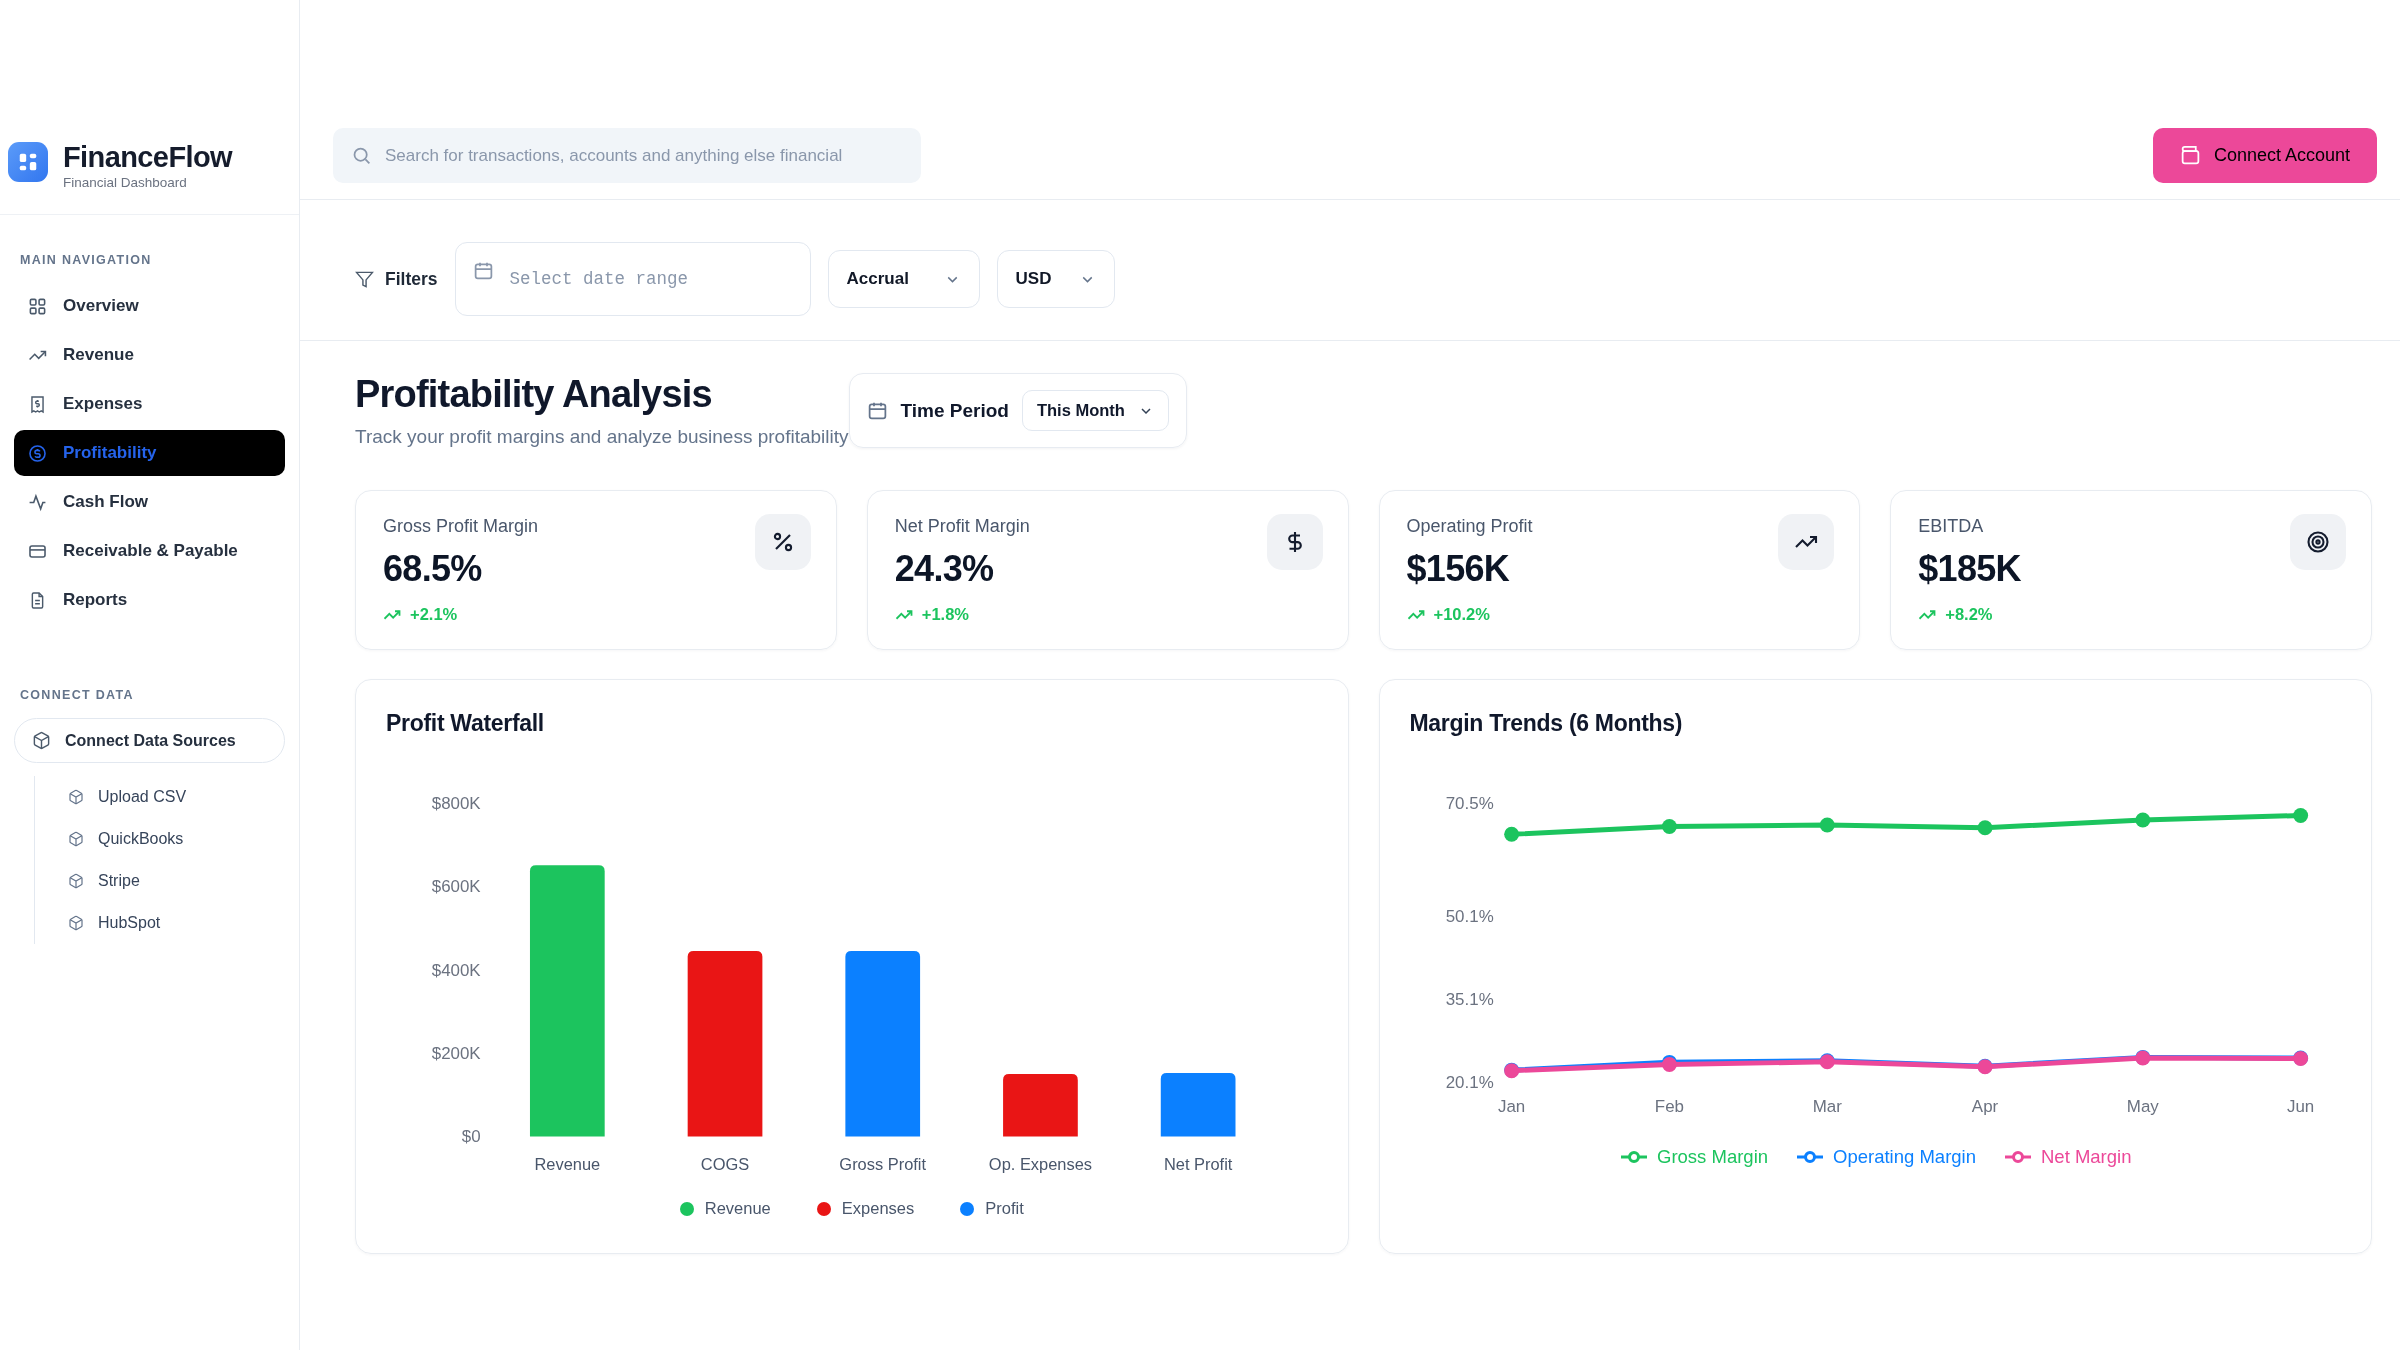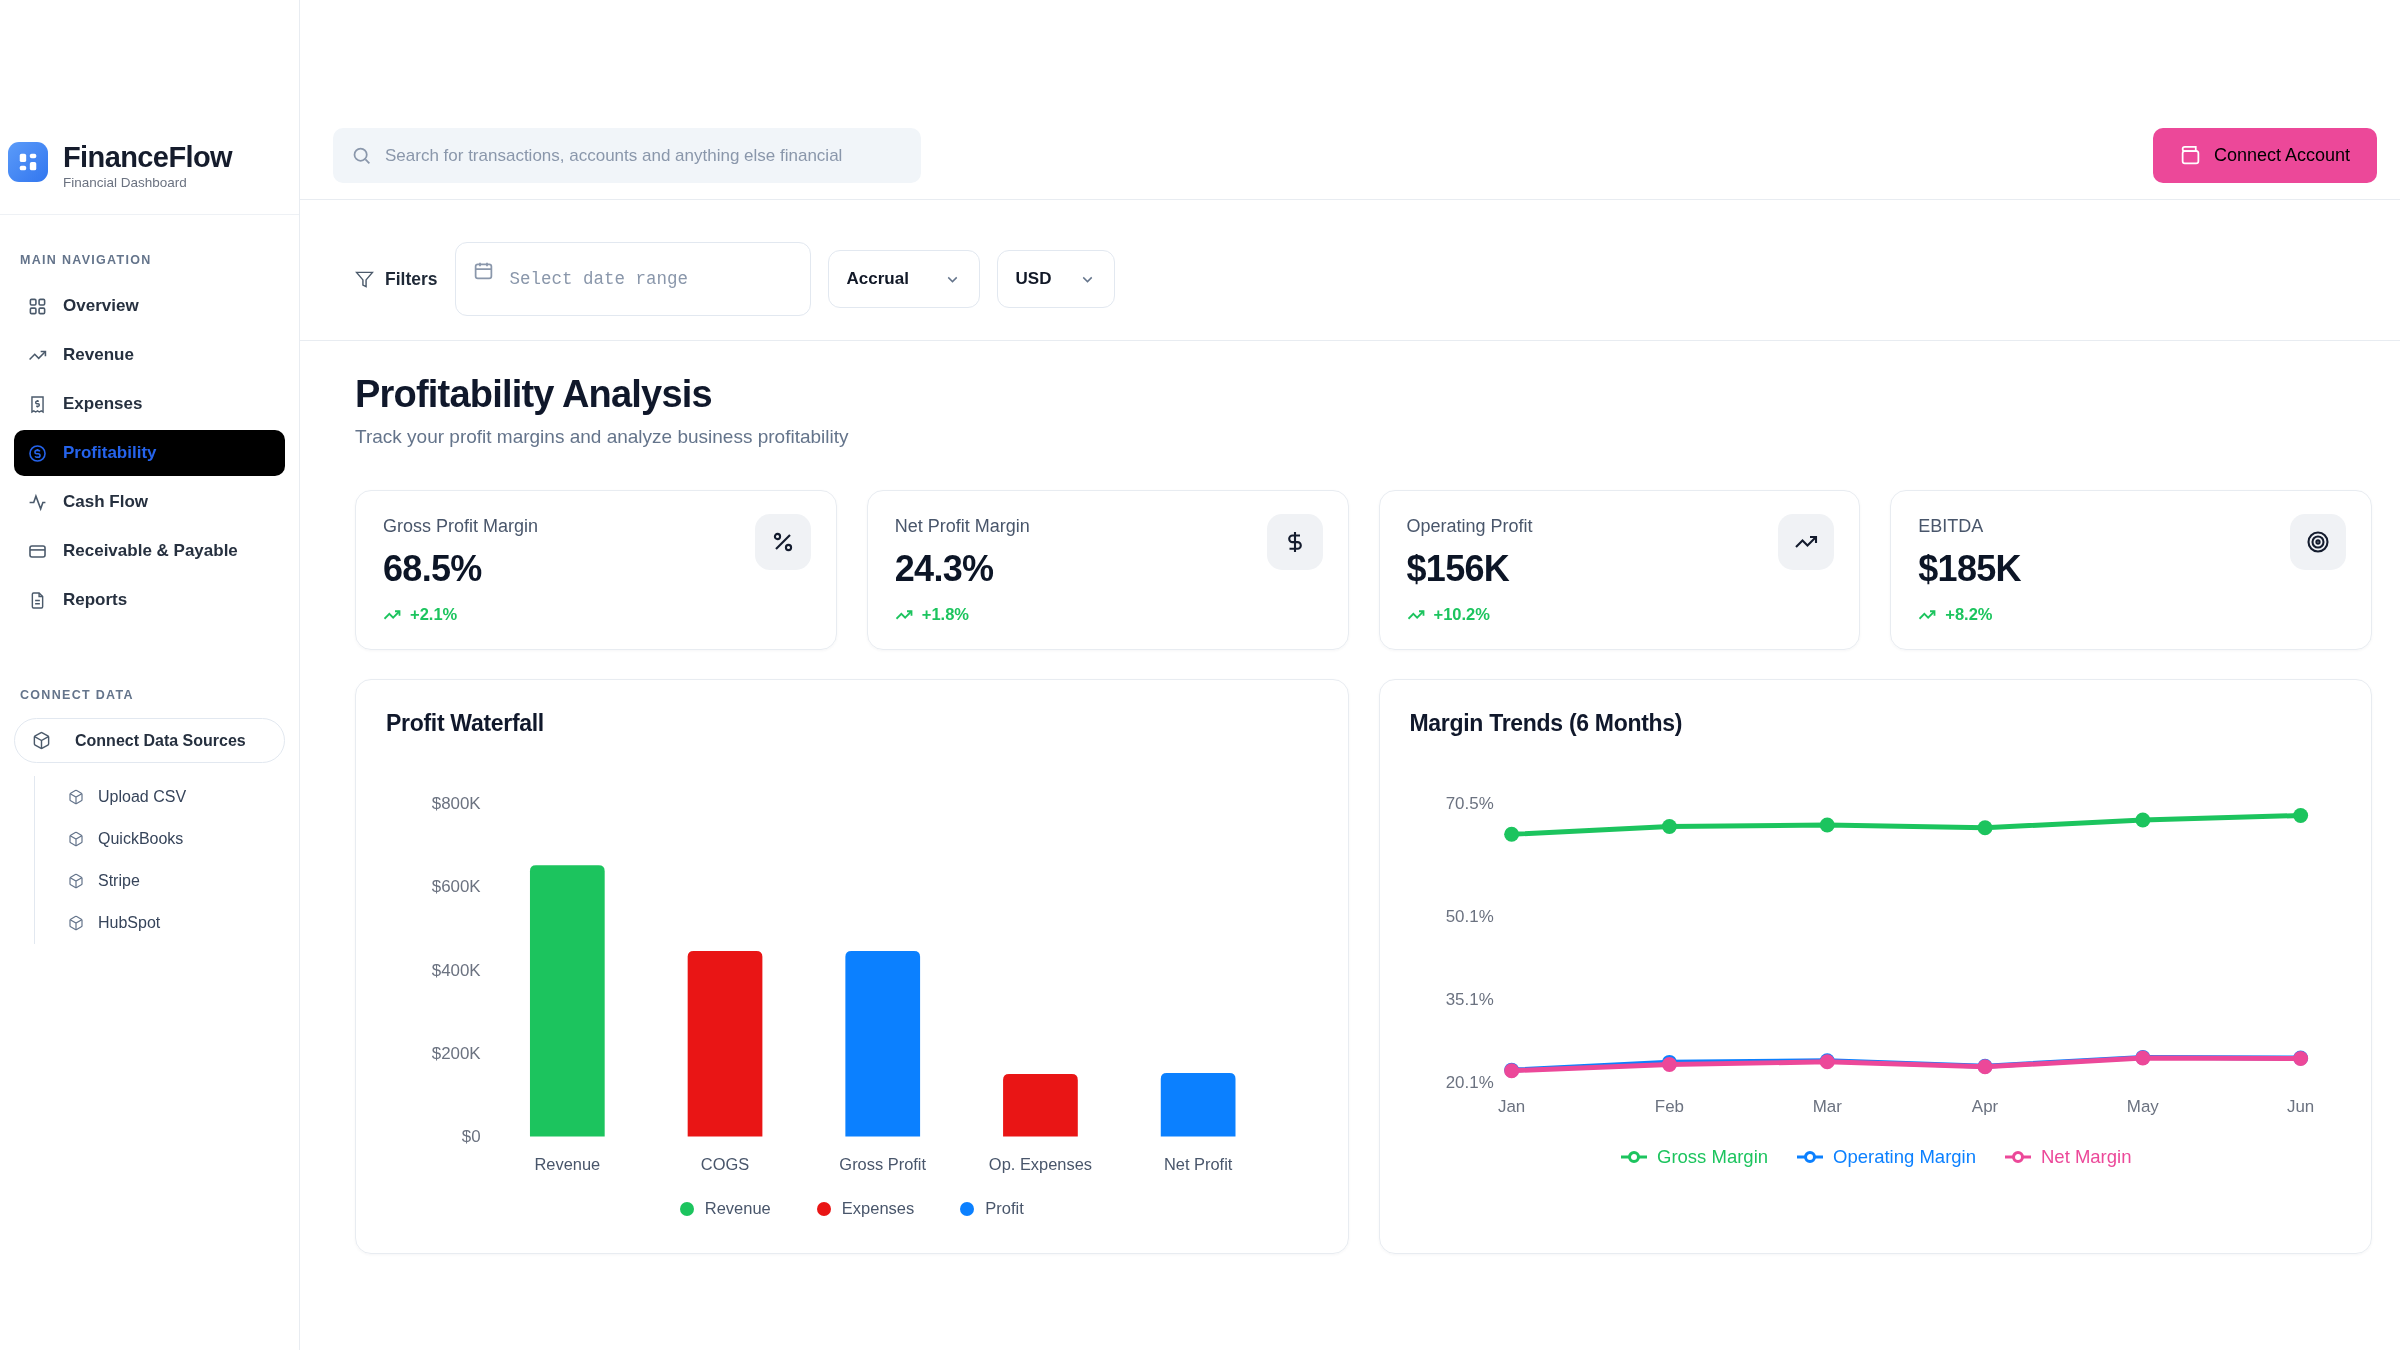--- a/index.html
+++ b/index.html
@@ -16,21 +16,21 @@
   .logo-name{font-size:29px;font-weight:800;letter-spacing:-0.6px;color:#151c2c;line-height:1.05}
   .logo-sub{font-size:13.5px;color:#6b7280;margin-top:3px}
   .nav-section{padding:38px 14px 0 14px}
   .section-label{font-size:12.5px;font-weight:700;letter-spacing:1.3px;color:#64748b;margin:0 0 16px 6px;text-transform:uppercase}
   .nav-item{display:flex;align-items:center;gap:16px;padding:13px 14px;margin-bottom:3px;border-radius:10px;
     font-size:17px;font-weight:600;color:#26303f;cursor:pointer}
   .nav-item svg{stroke:#4b5a6b;flex:none}
   .nav-item.active{background:#000000;color:#2563eb}
   .nav-item.active svg{stroke:#2563eb}
   .connect-section{padding:62px 14px 0 14px}
-  .connect-btn{display:flex;align-items:center;gap:24px;width:100%;background:#fff;cursor:pointer;
+  .connect-btn{display:flex;align-items:center;gap:14px;width:100%;background:#fff;cursor:pointer;
     border:1.5px solid #e2e8f0;border-radius:999px;padding:12px 17px;font-size:16px;font-weight:600;color:#26303f;
     font-family:inherit}
   .connect-btn svg{stroke:#4b5a6b}
   .sub-list{margin:13px 0 0 20px;border-left:1.5px solid #e2e8f0}
   .sub-item{display:flex;align-items:center;gap:14px;padding:12px 0 12px 33px;font-size:16px;font-weight:500;color:#36445a;cursor:pointer}
   .sub-item svg{stroke:#64748b}
 
   
   .main{margin-left:300px;padding-top:128px}
   .topbar{display:flex;justify-content:space-between;align-items:center;padding:0 23px 16px 33px;border-bottom:1px solid #e8ecf1}
@@ -264,20 +264,33 @@
       <svg width="17" height="17" viewBox="0 0 24 24" fill="none" stroke-width="2">
         <path d="m6 9 6 6 6-6"></path>
       </svg>
     </div>
   </div>
 
   <div class="section-head">
     <div>
       <h1 class="page-title">Profitability Analysis</h1>
       <p class="page-subtitle">Track your profit margins and analyze business profitability</p>
+    </div>
+    <div class="time-card">
+      <svg width="21" height="21" viewBox="0 0 24 24" fill="none" stroke="#64748b" stroke-width="2">
+        <rect x="3" y="5" width="18" height="16" rx="2.5"></rect>
+          <path d="M8 3v4M16 3v4M3 10.5h18"></path>
+      </svg>
+      <span class="time-label">Time Period</span>
+      <div class="time-select">
+        <span>This Month</span>
+        <svg width="16" height="16" viewBox="0 0 24 24" fill="none" stroke-width="2.2">
+          <path d="m6 9 6 6 6-6"></path>
+        </svg>
+      </div>
     </div>
   </div>
 
   <div class="kpi-grid">
 
     <div class="kpi-card">
       <div class="kpi-label">Gross Profit Margin</div>
       <div class="kpi-value">68.5%</div>
       <div class="kpi-delta">
         <svg width="18" height="18" viewBox="0 0 24 24" fill="none" stroke="currentColor" stroke-width="2.4">

